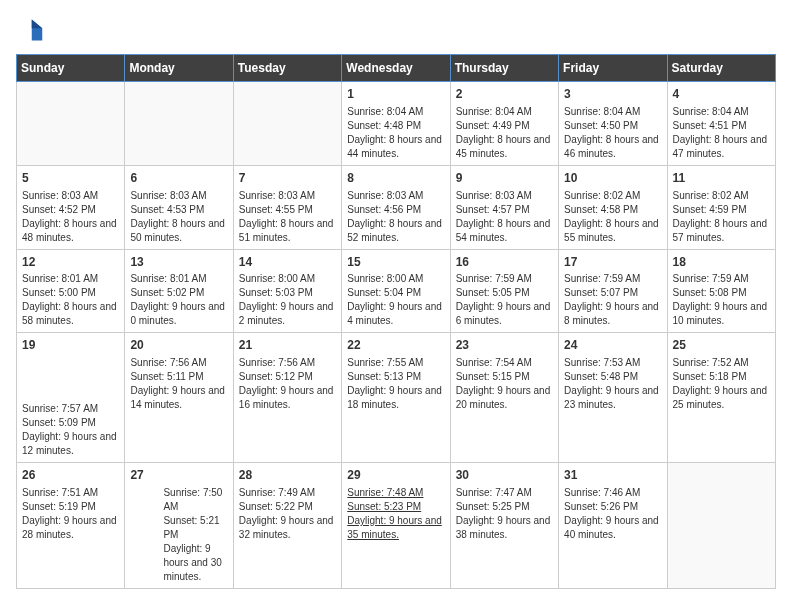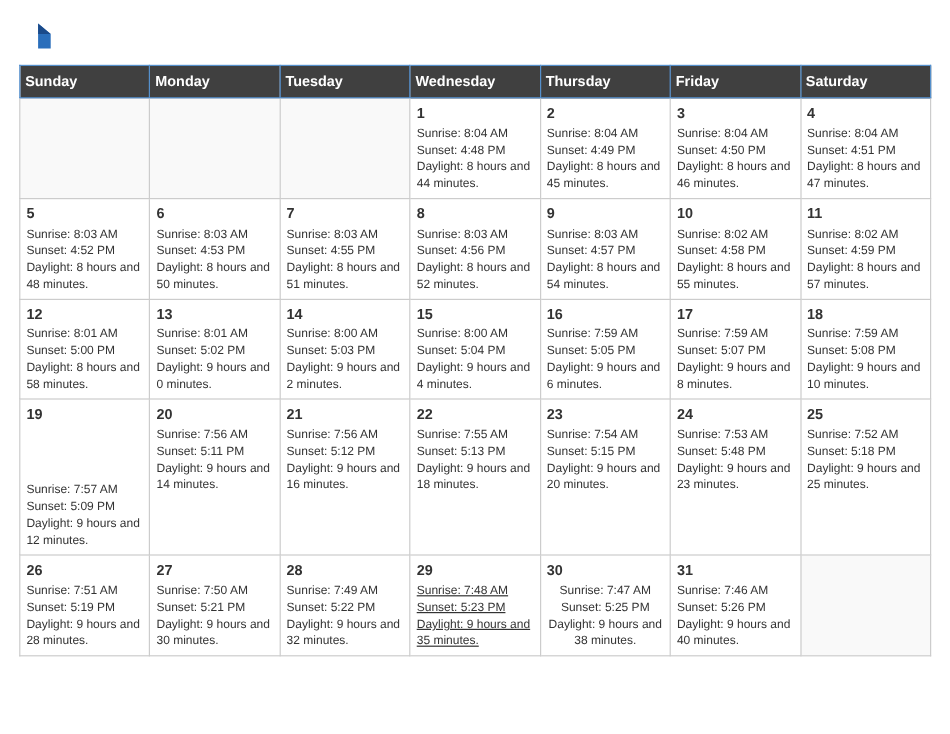--- a/index.html
+++ b/index.html
@@ -276,39 +276,39 @@
       </tr>
       <tr>
         <td>
           <span class="day-number">26</span>
           <div class="day-info" style="white-space: pre-line;">Sunrise: 7:51 AM
 Sunset: 5:19 PM
 Daylight: 9 hours and 28 minutes.</div>
         </td>
         <td>
           <span class="day-number">27</span>
-          <div class="day-info" style="white-space: pre-line;">Sunrise: 7:50 AM
+          <div class="day-info" style="white-space: pre-line; margin-left: 33px;">Sunrise: 7:50 AM
 Sunset: 5:21 PM
 Daylight: 9 hours and 30 minutes.</div>
         </td>
         <td>
           <span class="day-number">28</span>
           <div class="day-info" style="white-space: pre-line;">Sunrise: 7:49 AM
 Sunset: 5:22 PM
 Daylight: 9 hours and 32 minutes.</div>
         </td>
         <td>
           <span class="day-number">29</span>
           <div class="day-info" style="white-space: pre-line; text-decoration: underline;">Sunrise: 7:48 AM
 Sunset: 5:23 PM
 Daylight: 9 hours and 35 minutes.</div>
         </td>
         <td>
           <span class="day-number">30</span>
-          <div class="day-info" style="white-space: pre-line; text-align: center;">Sunrise: 7:47 AM
+          <div class="day-info" style="white-space: pre-line;">Sunrise: 7:47 AM
 Sunset: 5:25 PM
 Daylight: 9 hours and 38 minutes.</div>
         </td>
         <td>
           <span class="day-number">31</span>
           <div class="day-info" style="white-space: pre-line;">Sunrise: 7:46 AM
 Sunset: 5:26 PM
 Daylight: 9 hours and 40 minutes.</div>
         </td>
         <td class="empty"></td>

